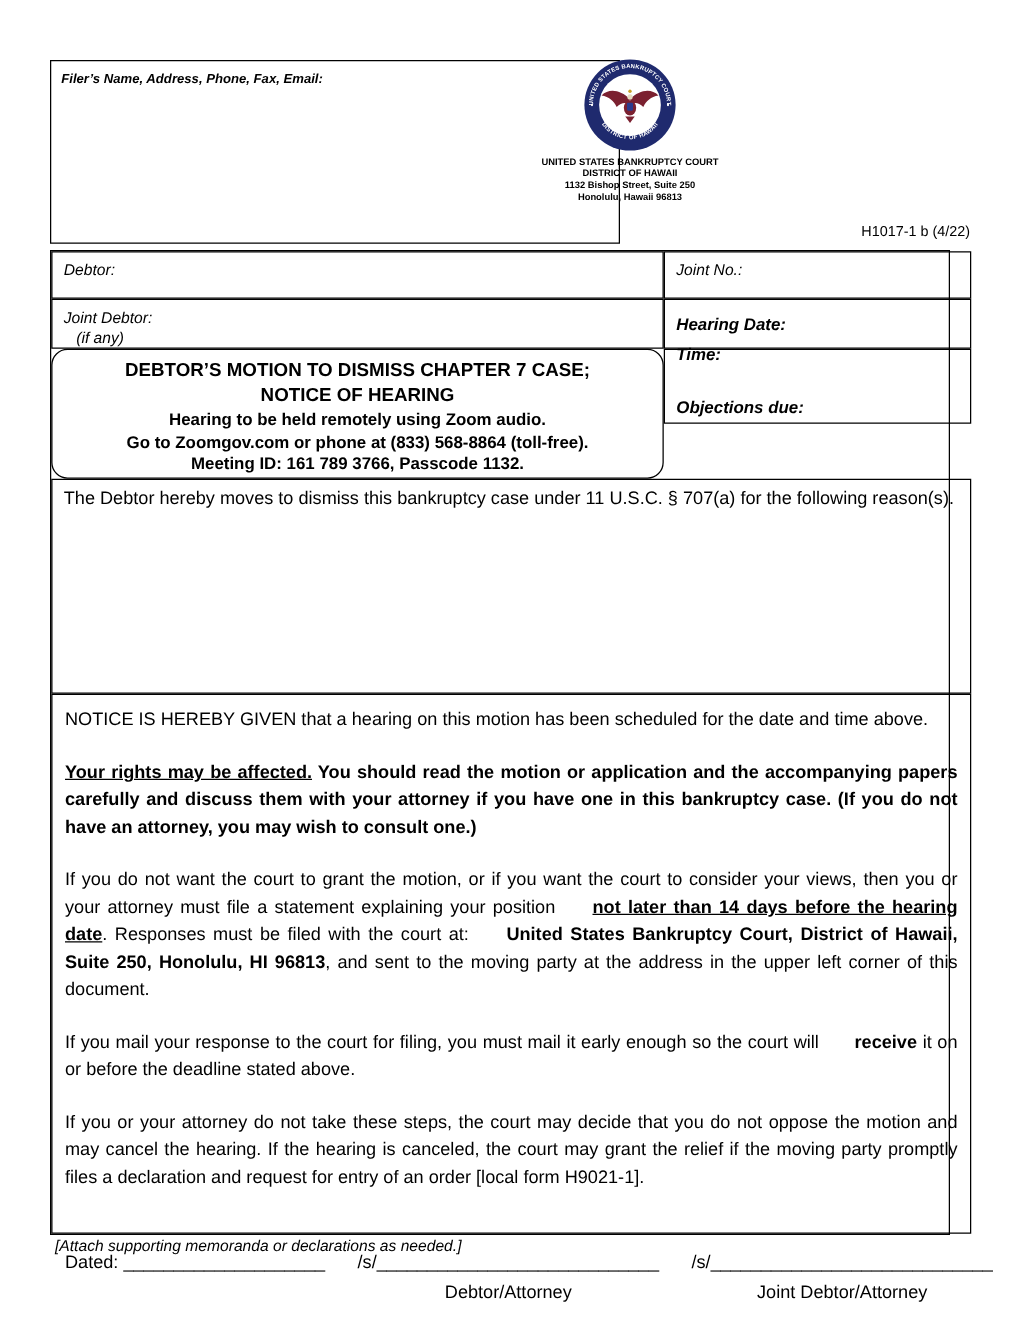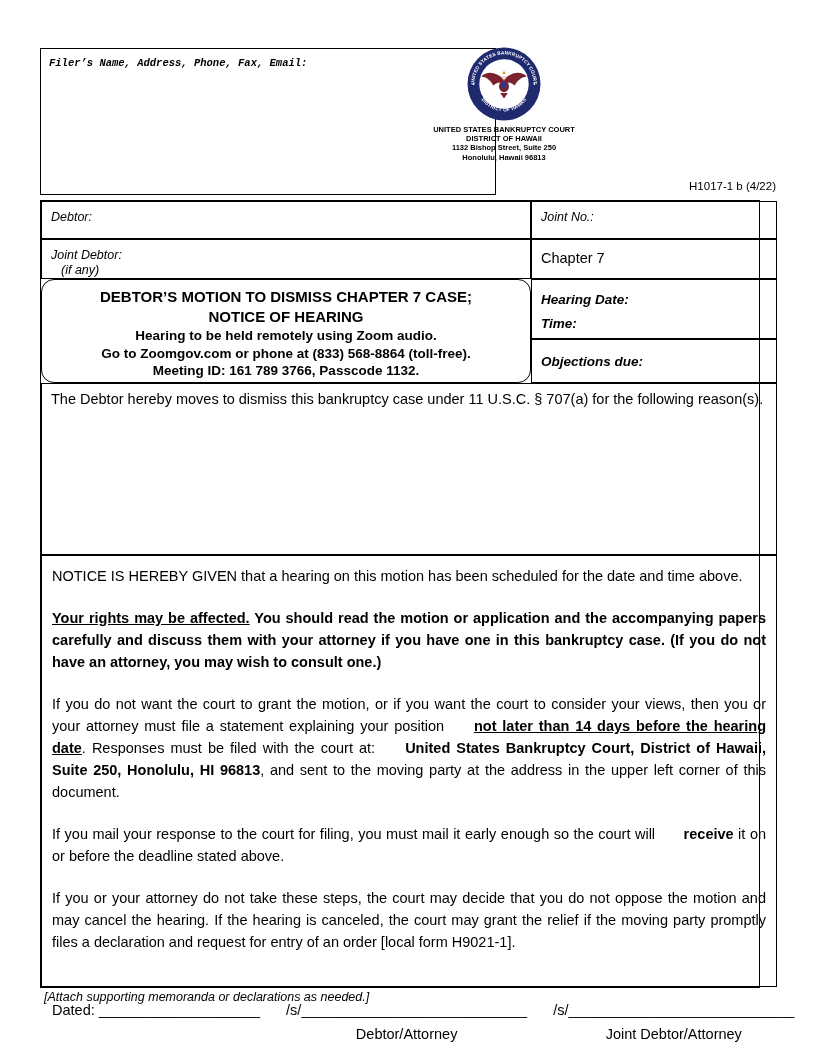--- a/index.html
+++ b/index.html
@@ -12,21 +12,20 @@
     font-family: "Liberation Sans", sans-serif;
     color: #000;
     overflow: hidden;
   }
   
   .filer-box {
     position: absolute; left: 40px; top: 48px;
     width: 456px; height: 147px;
     border: 1.5px solid #000;
     padding: 4px 8px;
-    font-family: Liberation Mono, monospace;
   }
   .filer-label { font-style: italic; font-weight: bold; font-size: 10.5px; }
   .court-block {
     position: absolute; left: 415px; top: 46px; width: 178px;
     text-align: center;
   }
   .court-seal { display:block; margin: 0 auto; }
   .court-addr { font-size: 7.5px; font-weight: bold; line-height: 9.2px; margin-top: 3px; }
   .form-number {
     position: absolute; right: 40px; top: 180px;
@@ -41,21 +40,21 @@
     border: 1px solid #000;
   }
   .cell { border: 1px solid #000; padding: 5px 9px; }
   .lbl-i { font-style: italic; font-size: 12.5px; }
   .c-joint .sub { display:block; padding-left: 10px; }
   .c-chapter { font-size: 14.5px; padding-top: 10px; }
   .c-title { grid-row: 3 / 5; grid-column: 1; text-align: center; padding-top: 7px; border-radius: 13px; }
   .title-main { font-weight: bold; font-size: 15px; line-height: 20px; }
   .title-sub  { font-weight: bold; font-size: 13.5px; line-height: 17.5px; }
   .c-hearing { grid-column: 2; font-weight: bold; font-style: italic; font-size: 13.5px; line-height: 24px; padding-top: 8px; }
-  .c-objections { grid-column: 2; font-weight: bold; font-style: italic; font-size: 13.5px; display: flex; align-items: center; }
+  .c-objections { grid-column: 2; font-weight: bold; font-style: italic; font-size: 13.5px; display: flex; align-items: flex-end; }
   .c-motion { grid-column: 1 / 3; font-size: 14.5px; padding-top: 7px; }
   .c-notice { grid-column: 1 / 3; font-size: 14.5px; line-height: 22px; padding: 9px 10px; }
   .c-notice p { margin: 0 0 20px 0; text-align: justify; }
   .bold { font-weight: bold; margin-left: 24px; }
   .uline { text-decoration: underline; }
   
   .sig-row {
     display: flex; align-items: flex-start;
     margin-top: 46px; font-size: 14.5px; text-align: left;
   }
@@ -119,23 +118,20 @@
       <span class="lbl-i">Debtor:</span>
     </div>
     <div class="cell c-caseno">
       <span class="lbl-i">Joint No.:</span>
     </div>
 
     <div class="cell c-joint">
       <span class="lbl-i">Joint Debtor:</span>
       <span class="lbl-i sub">(if any)</span>
     </div>
-    <div class="cell c-chapter">
-      <span>Chapter 7</span>
-    </div>
 
     <div class="cell c-title">
       <div class="title-main">DEBTOR’S MOTION TO DISMISS CHAPTER 7 CASE;</div>
       <div class="title-main">NOTICE OF HEARING</div>
       <div class="title-sub">Hearing to be held remotely using Zoom audio.</div>
       <div class="title-sub">Go to Zoomgov.com or phone at (833) 568-8864 (toll-free).</div>
       <div class="title-sub">Meeting ID: 161 789 3766, Passcode 1132.</div>
     </div>
 
     <div class="cell c-hearing">

